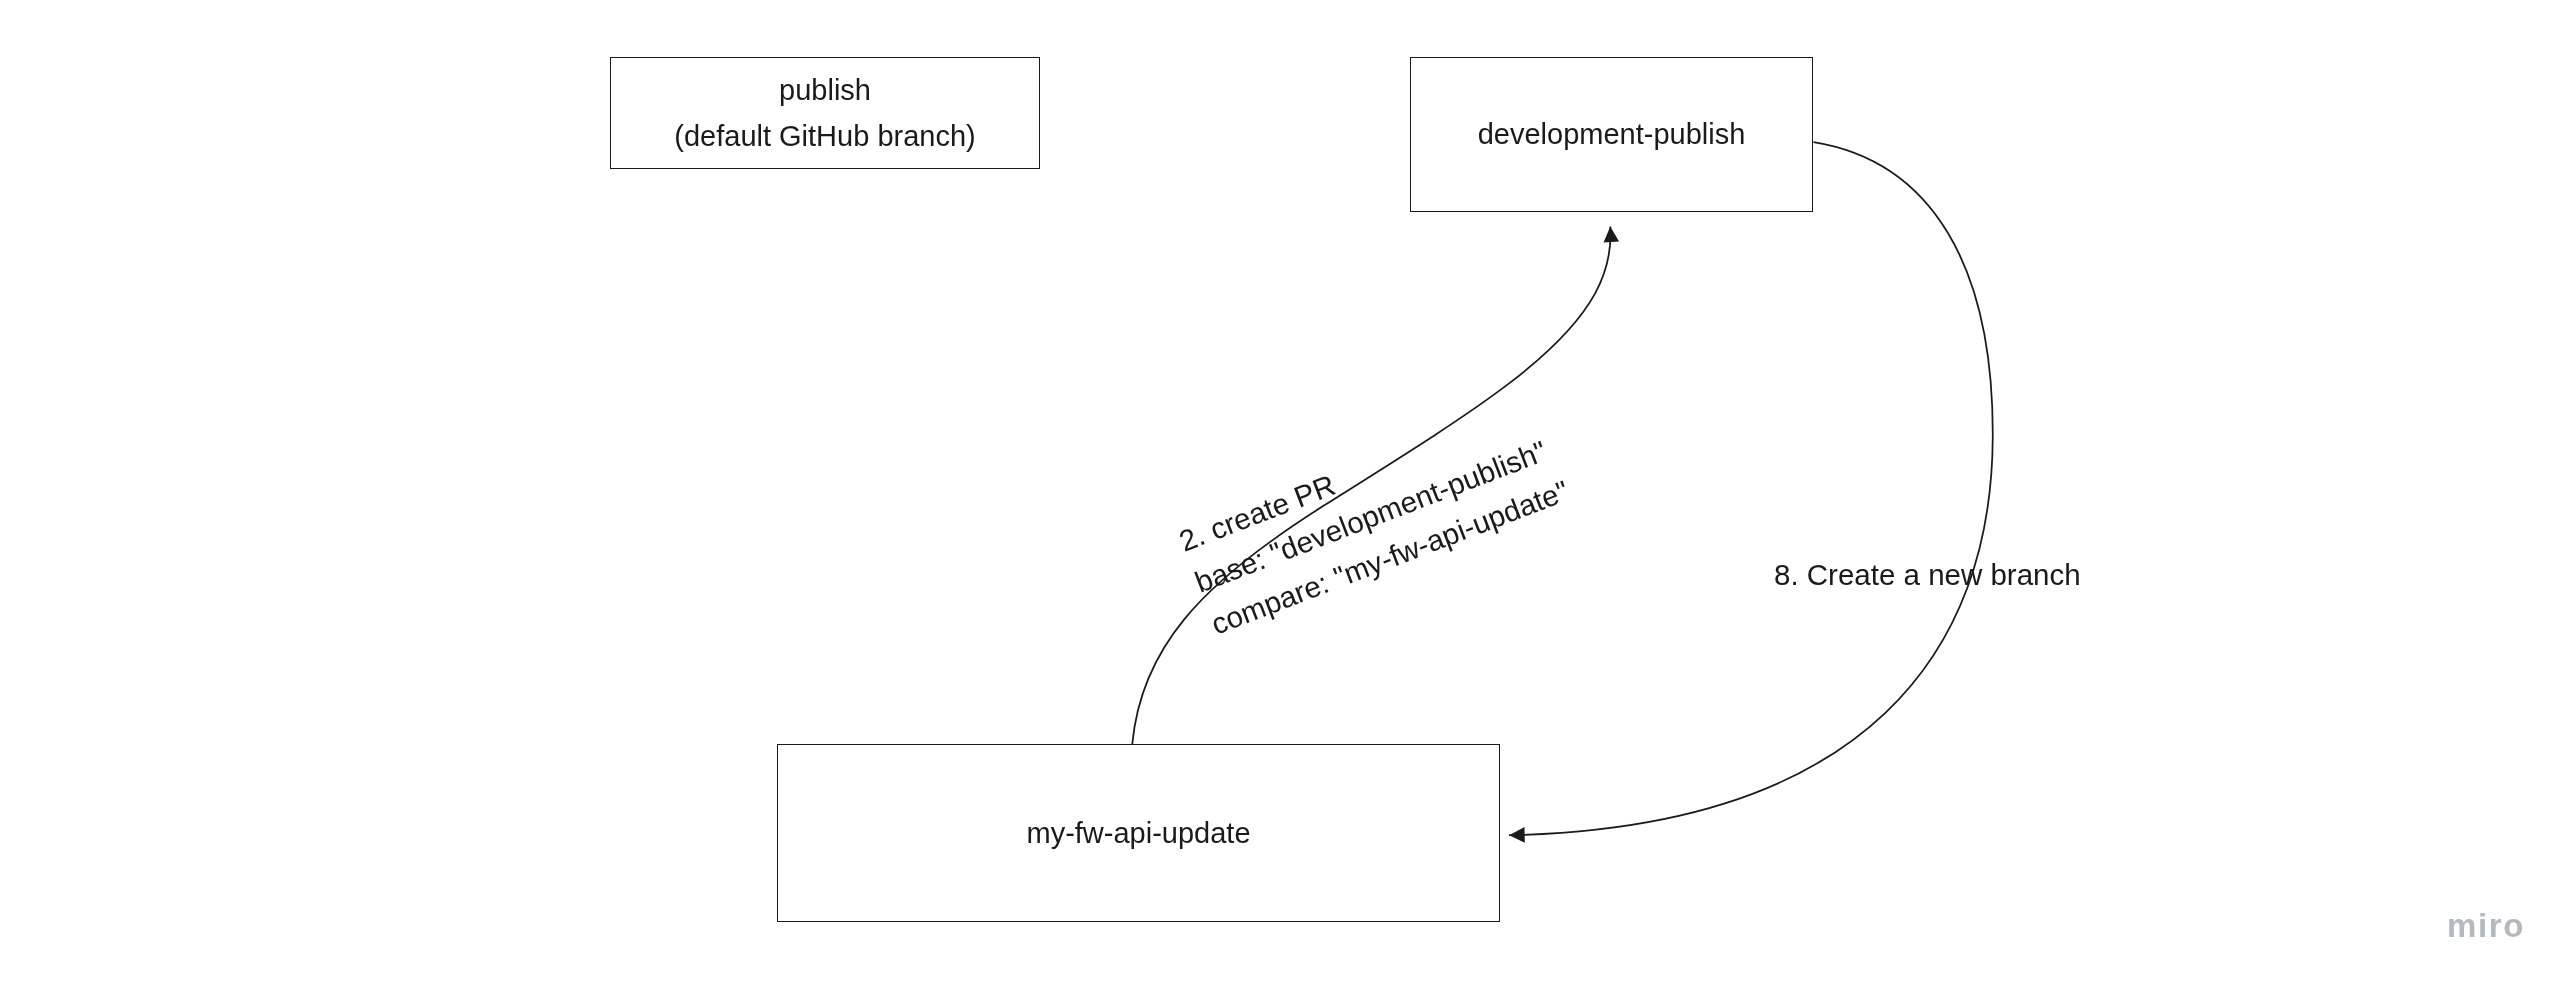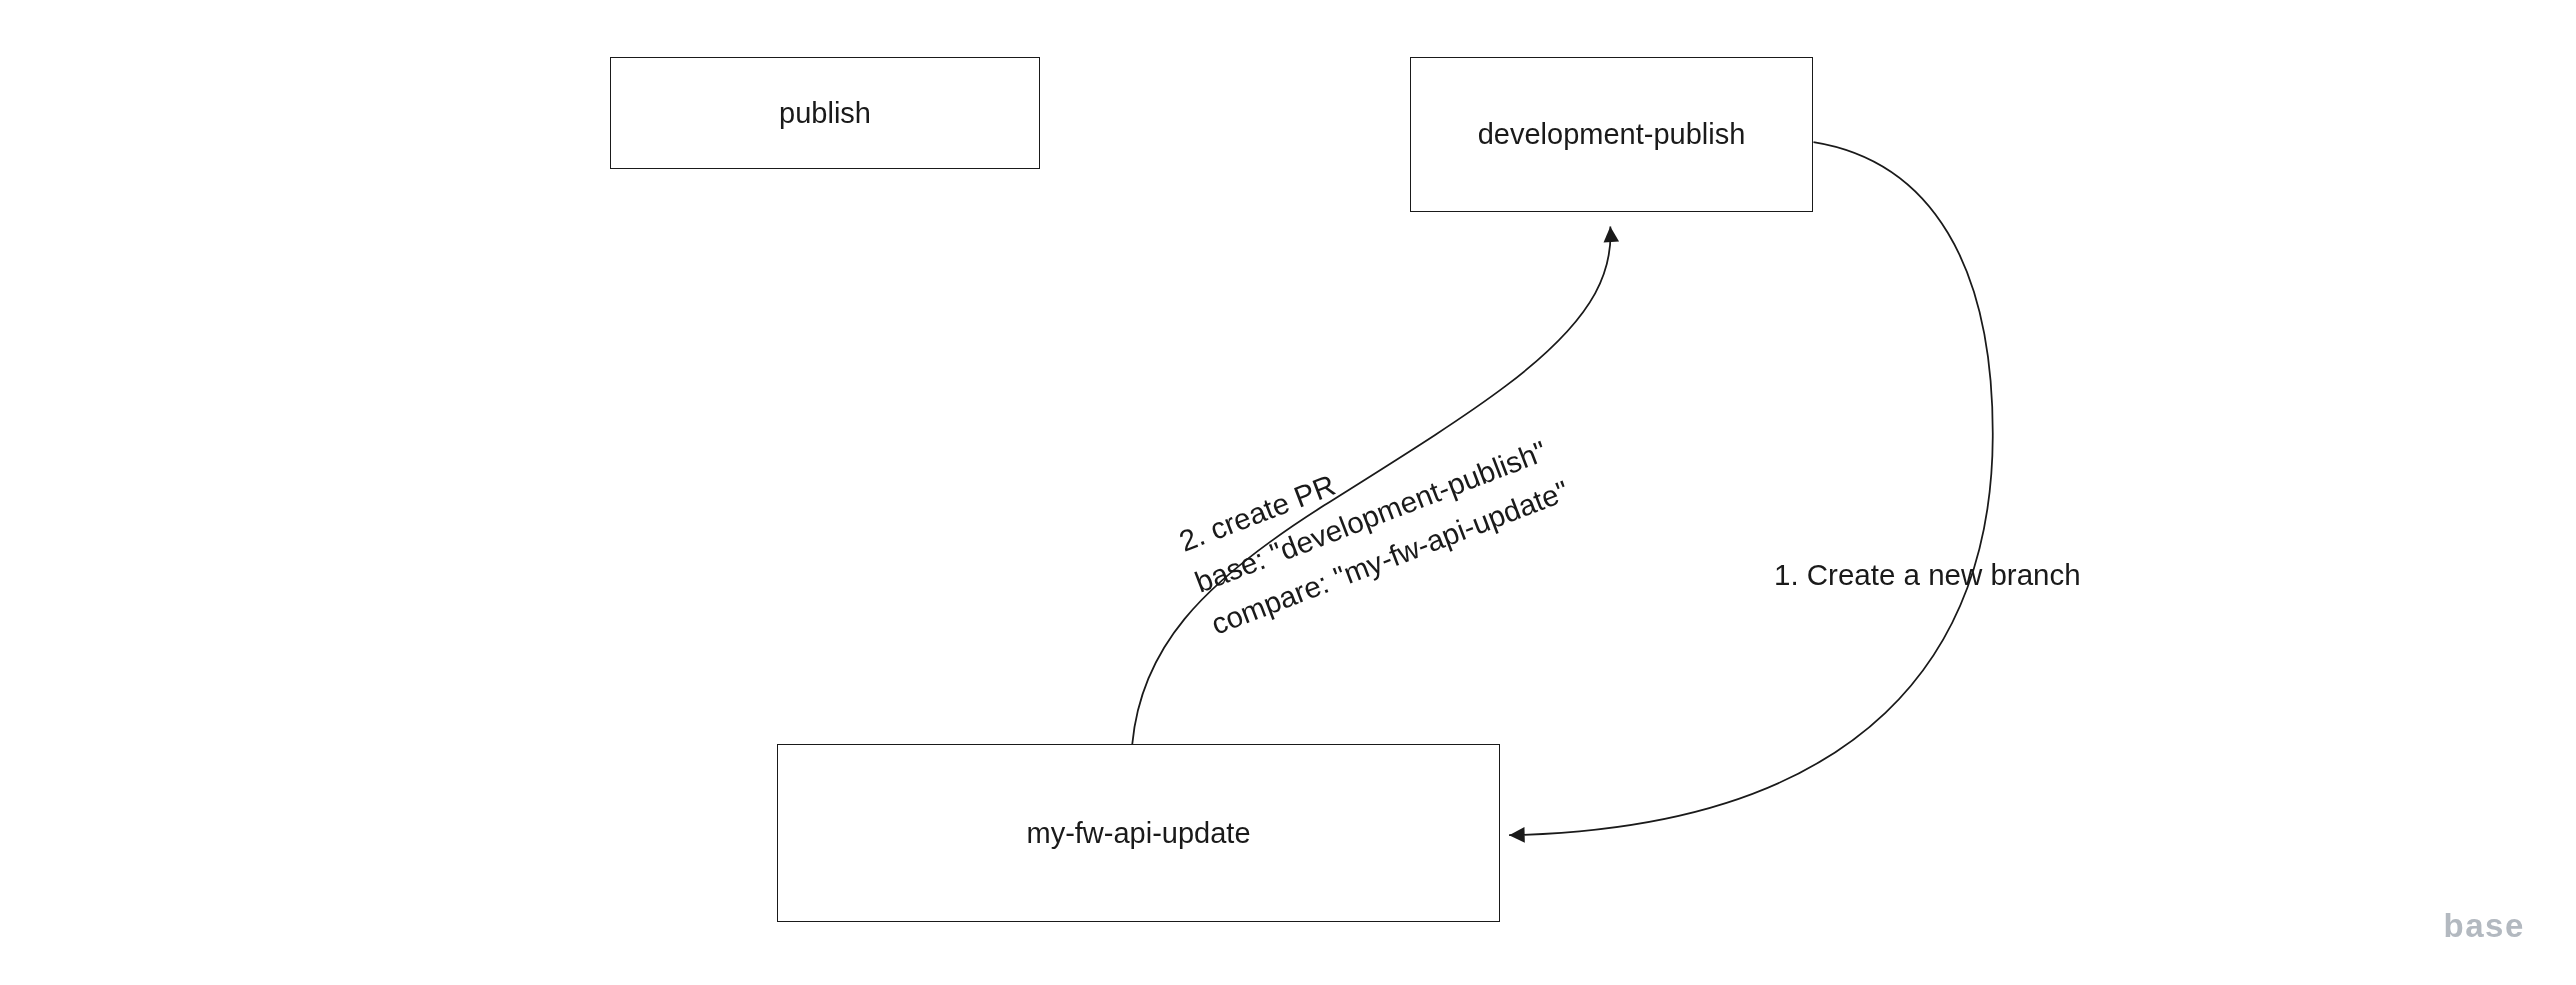--- a/index.html
+++ b/index.html
@@ -69,34 +69,35 @@
       <marker id="arrowhead" viewBox="0 0 12 12" refX="10.5" refY="6" markerWidth="26" markerHeight="26" markerUnits="userSpaceOnUse" orient="auto">
         <path d="M1.5,1.5 L10.5,6 L1.5,10.5 Z" fill="#1a1a1a"></path>
       </marker>
     </defs>
     <path class="connector" d="M 2276 178 C 2425 202, 2502 335, 2501 548 C 2500 815, 2345 1038, 1894 1048" marker-end="url(#arrowhead)"></path>
     <path class="connector" d="M 1421 934 C 1432 815, 1505 733, 1662 634 C 1838 523, 1956 452, 2002 368 C 2016 342, 2023 315, 2021 284" marker-end="url(#arrowhead)"></path>
   </svg>
 
   <div class="node node-publish">
     <span class="line">publish</span>
+    <span class="line">(default GitHub branch)</span>
   </div>
 
   <div class="node node-my-fw-api-update">
     <span class="line">my-fw-api-update</span>
   </div>
 
   <div class="node node-development-publish">
     <span class="line">development-publish</span>
   </div>
 
-  <div class="edge-label edge-label-create-branch">1. Create a new branch</div>
+  <div class="edge-label edge-label-create-branch">8. Create a new branch</div>
 
   <div class="edge-label edge-label-create-pr">
     <span class="line">2. create PR</span>
     <span class="line">base: "development-publish"</span>
     <span class="line">compare: "my-fw-api-update"</span>
   </div>
 
-  <div class="watermark">base</div>
+  <div class="watermark">miro</div>
 
 </div>
 
 
 </body></html>

